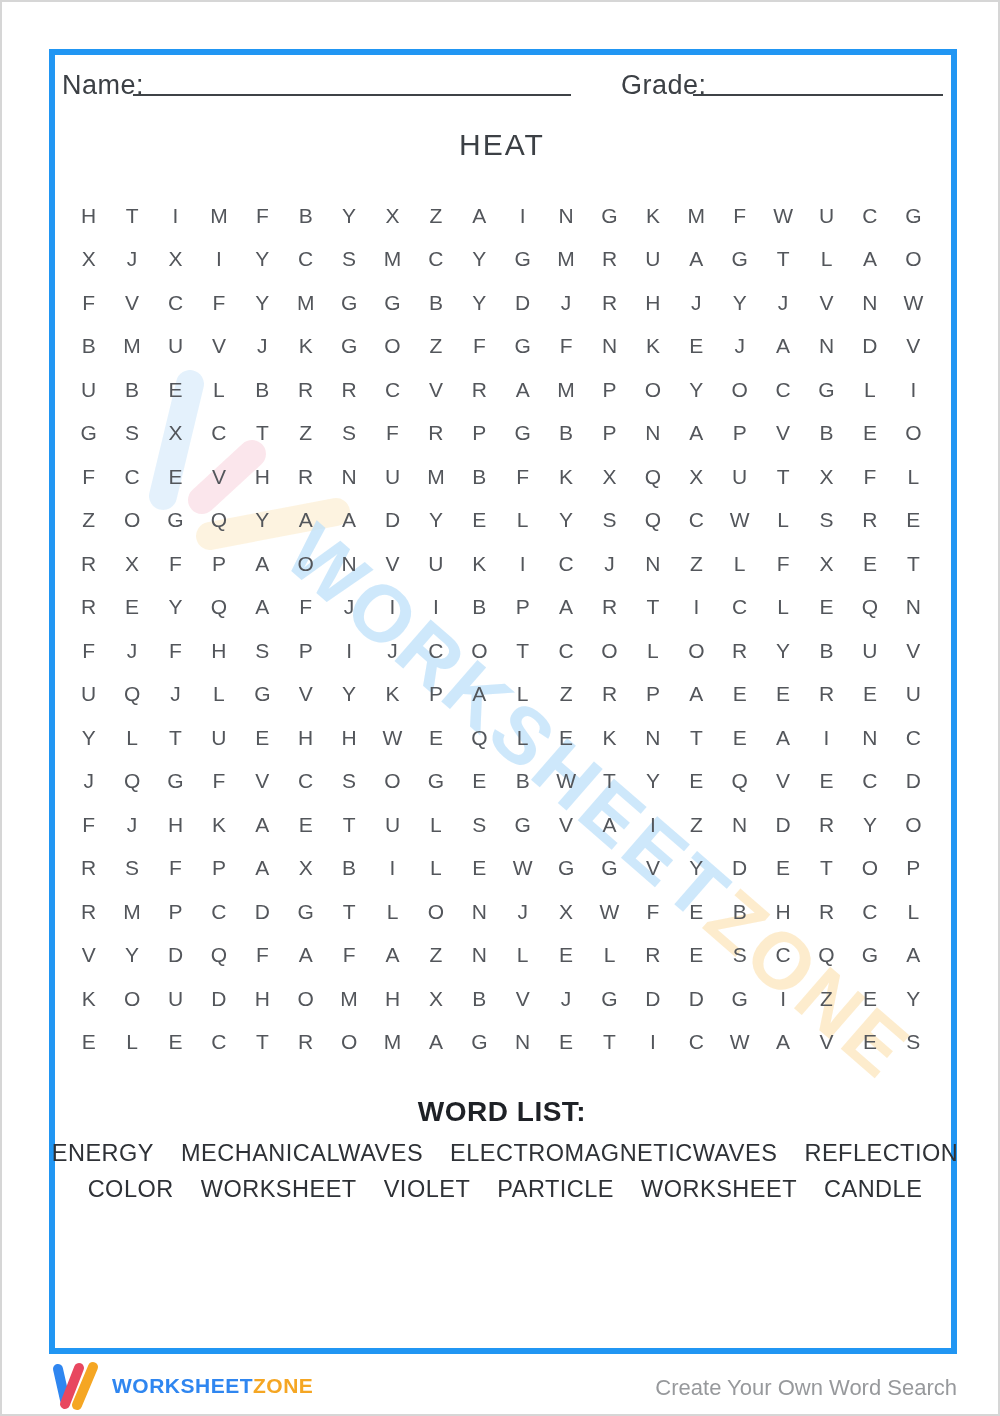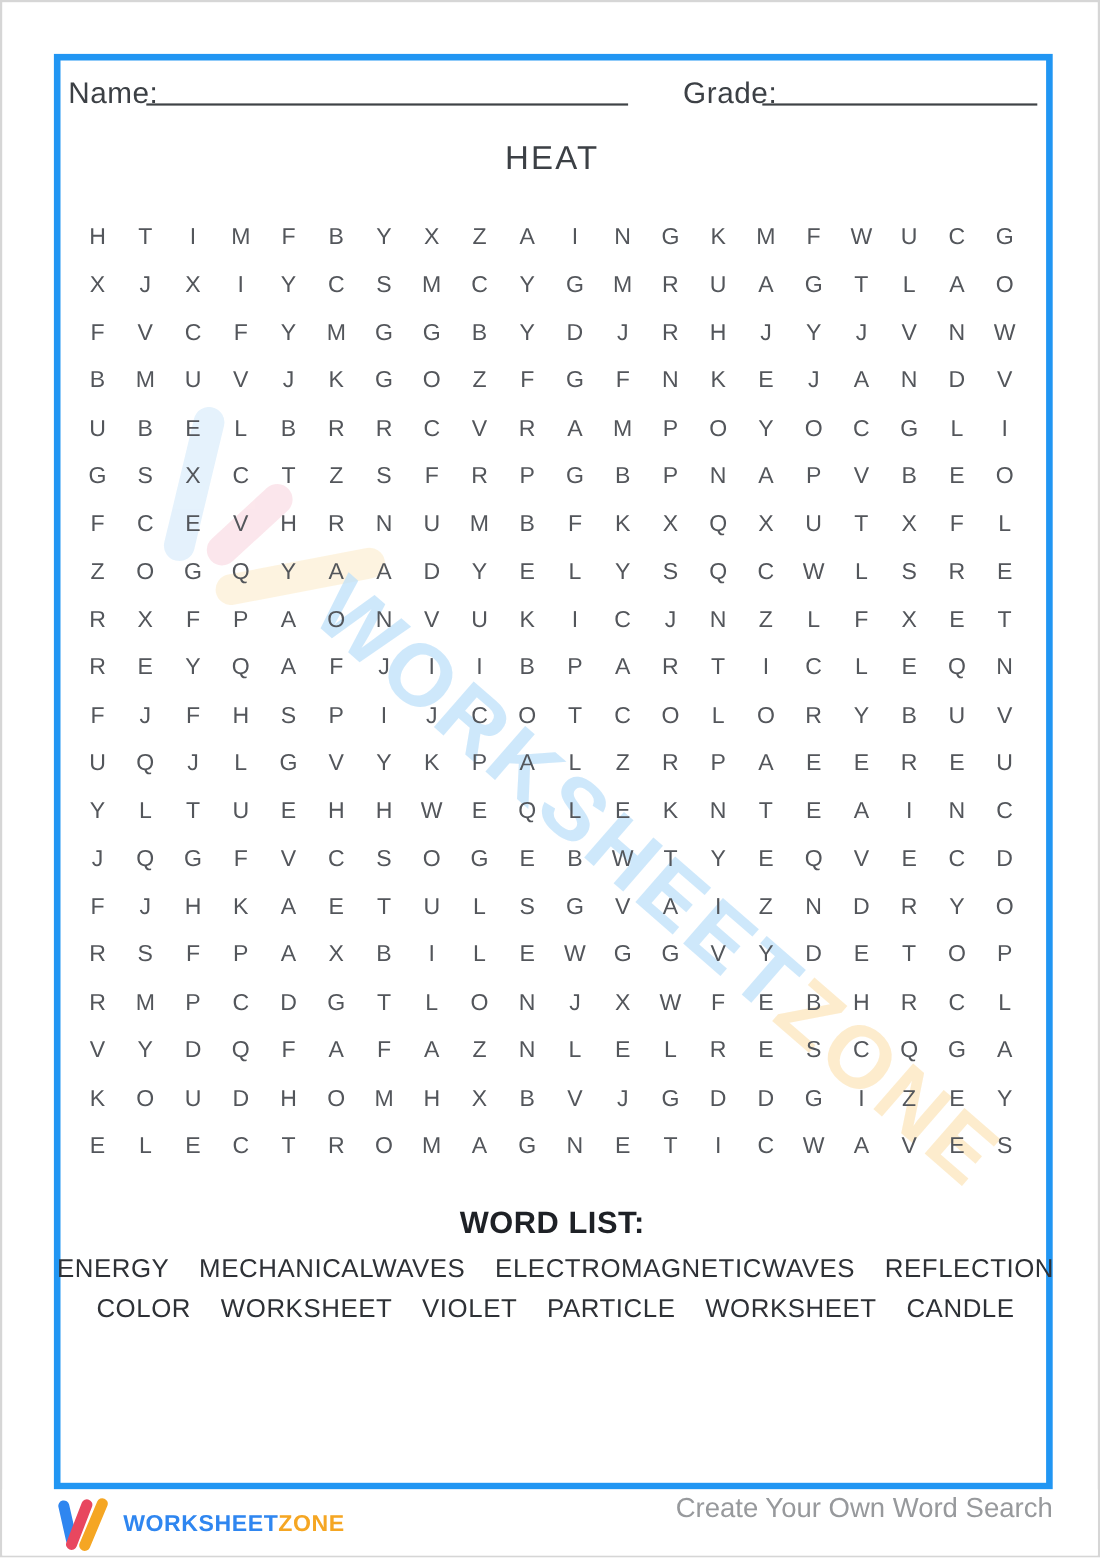--- a/index.html
+++ b/index.html
@@ -49,22 +49,22 @@
   }
   .word-line{display:flex;justify-content:center;column-gap:27px;}
   .word-item{font-size:23.5px;color:#2e3136;letter-spacing:.5px;white-space:nowrap;}
   
   #footer{position:absolute;left:0;top:1352px;width:1000px;height:64px;background:#fff;}
   #brand{position:absolute;left:44px;top:6px;display:flex;align-items:center;}
   #brand-name{font-size:21px;font-weight:bold;letter-spacing:.5px;margin-left:10px;}
   #brand-name .bn-blue{color:#2f86f0;}
   #brand-name .bn-gold{color:#f5a623;}
   #tagline{
-    position:absolute;right:45px;top:3px;text-align:right;
-    font-size:25px;color:#97999c;line-height:29px;
+    position:absolute;right:45px;top:19px;text-align:right;
+    font-size:22px;color:#97999c;line-height:29px;
   }
 </style>
 </head>
 <body>
 
 <div id="page">
 
   <div id="frame"></div>
 
   <div class="fill-label" style="left:60px;top:68px;">Name:</div>

